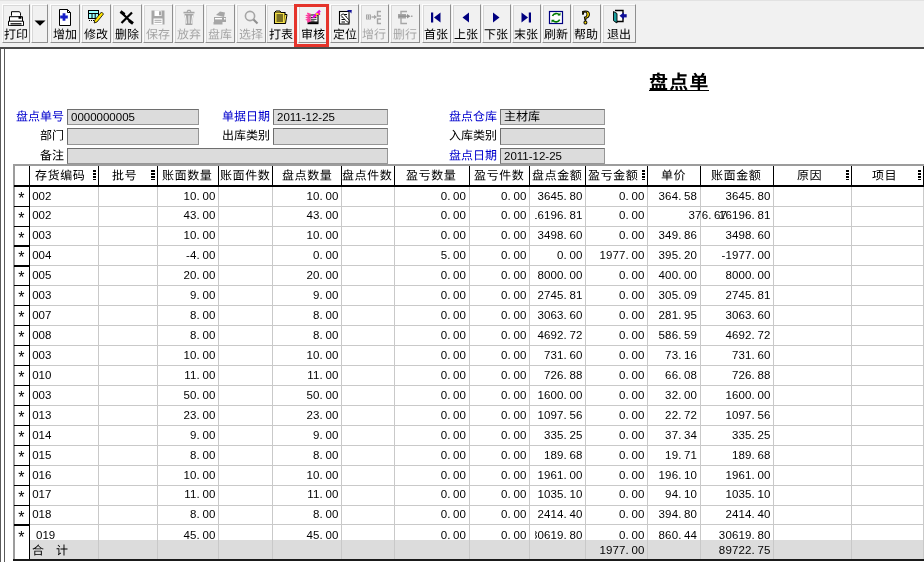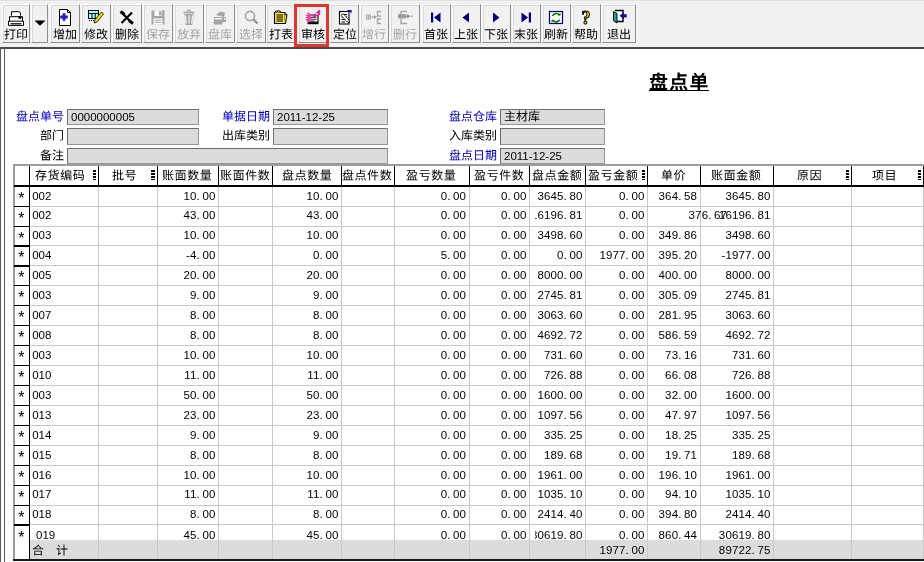--- a/index.html
+++ b/index.html
@@ -746,33 +746,33 @@
 <div class="a" style="left:14px;top:424.8px;width:14.6px;height:1.3px;background:#000"></div>
 <div class="hl" style="left:30.1px;top:424.8px;width:893.9px;height:1px"></div>
 <div class="a" style="left:18.3px;top:408.8px;font-size:16px;color:#000">*</div>
 <div class="code" style="left:32.2px;top:408.7px">013</div>
 <div class="num" style="left:158.6px;top:408.7px;width:56.9px">23. 00</div>
 <div class="num" style="left:274.0px;top:408.7px;width:64.5px">23. 00</div>
 <div class="num" style="left:395.6px;top:408.7px;width:70.5px">0. 00</div>
 <div class="num" style="left:470.6px;top:408.7px;width:55.9px">0. 00</div>
 <div class="num" style="left:531.0px;top:408.7px;width:51.5px">1097. 56</div>
 <div class="num" style="left:587.0px;top:408.7px;width:57.5px">0. 00</div>
-<div class="num" style="left:649.0px;top:408.7px;width:48.1px">47. 97</div>
+<div class="num" style="left:649.0px;top:408.7px;width:48.1px">22. 72</div>
 <div class="num" style="left:701.6px;top:408.7px;width:68.9px">1097. 56</div>
 <div class="a" style="left:14px;top:444.7px;width:14.6px;height:1.3px;background:#000"></div>
 <div class="hl" style="left:30.1px;top:444.7px;width:893.9px;height:1px"></div>
 <div class="a" style="left:18.3px;top:428.8px;font-size:16px;color:#000">*</div>
 <div class="code" style="left:32.2px;top:428.7px">014</div>
 <div class="num" style="left:158.6px;top:428.7px;width:56.9px">9. 00</div>
 <div class="num" style="left:274.0px;top:428.7px;width:64.5px">9. 00</div>
 <div class="num" style="left:395.6px;top:428.7px;width:70.5px">0. 00</div>
 <div class="num" style="left:470.6px;top:428.7px;width:55.9px">0. 00</div>
 <div class="num" style="left:531.0px;top:428.7px;width:51.5px">335. 25</div>
 <div class="num" style="left:587.0px;top:428.7px;width:57.5px">0. 00</div>
-<div class="num" style="left:649.0px;top:428.7px;width:48.1px">18. 25</div>
+<div class="num" style="left:649.0px;top:428.7px;width:48.1px">37. 34</div>
 <div class="num" style="left:701.6px;top:428.7px;width:68.9px">335. 25</div>
 <div class="a" style="left:14px;top:464.6px;width:14.6px;height:1.3px;background:#000"></div>
 <div class="hl" style="left:30.1px;top:464.6px;width:893.9px;height:1px"></div>
 <div class="a" style="left:18.3px;top:448.7px;font-size:16px;color:#000">*</div>
 <div class="code" style="left:32.2px;top:448.6px">015</div>
 <div class="num" style="left:158.6px;top:448.6px;width:56.9px">8. 00</div>
 <div class="num" style="left:274.0px;top:448.6px;width:64.5px">8. 00</div>
 <div class="num" style="left:395.6px;top:448.6px;width:70.5px">0. 00</div>
 <div class="num" style="left:470.6px;top:448.6px;width:55.9px">0. 00</div>
 <div class="num" style="left:531.0px;top:448.6px;width:51.5px">189. 68</div>

